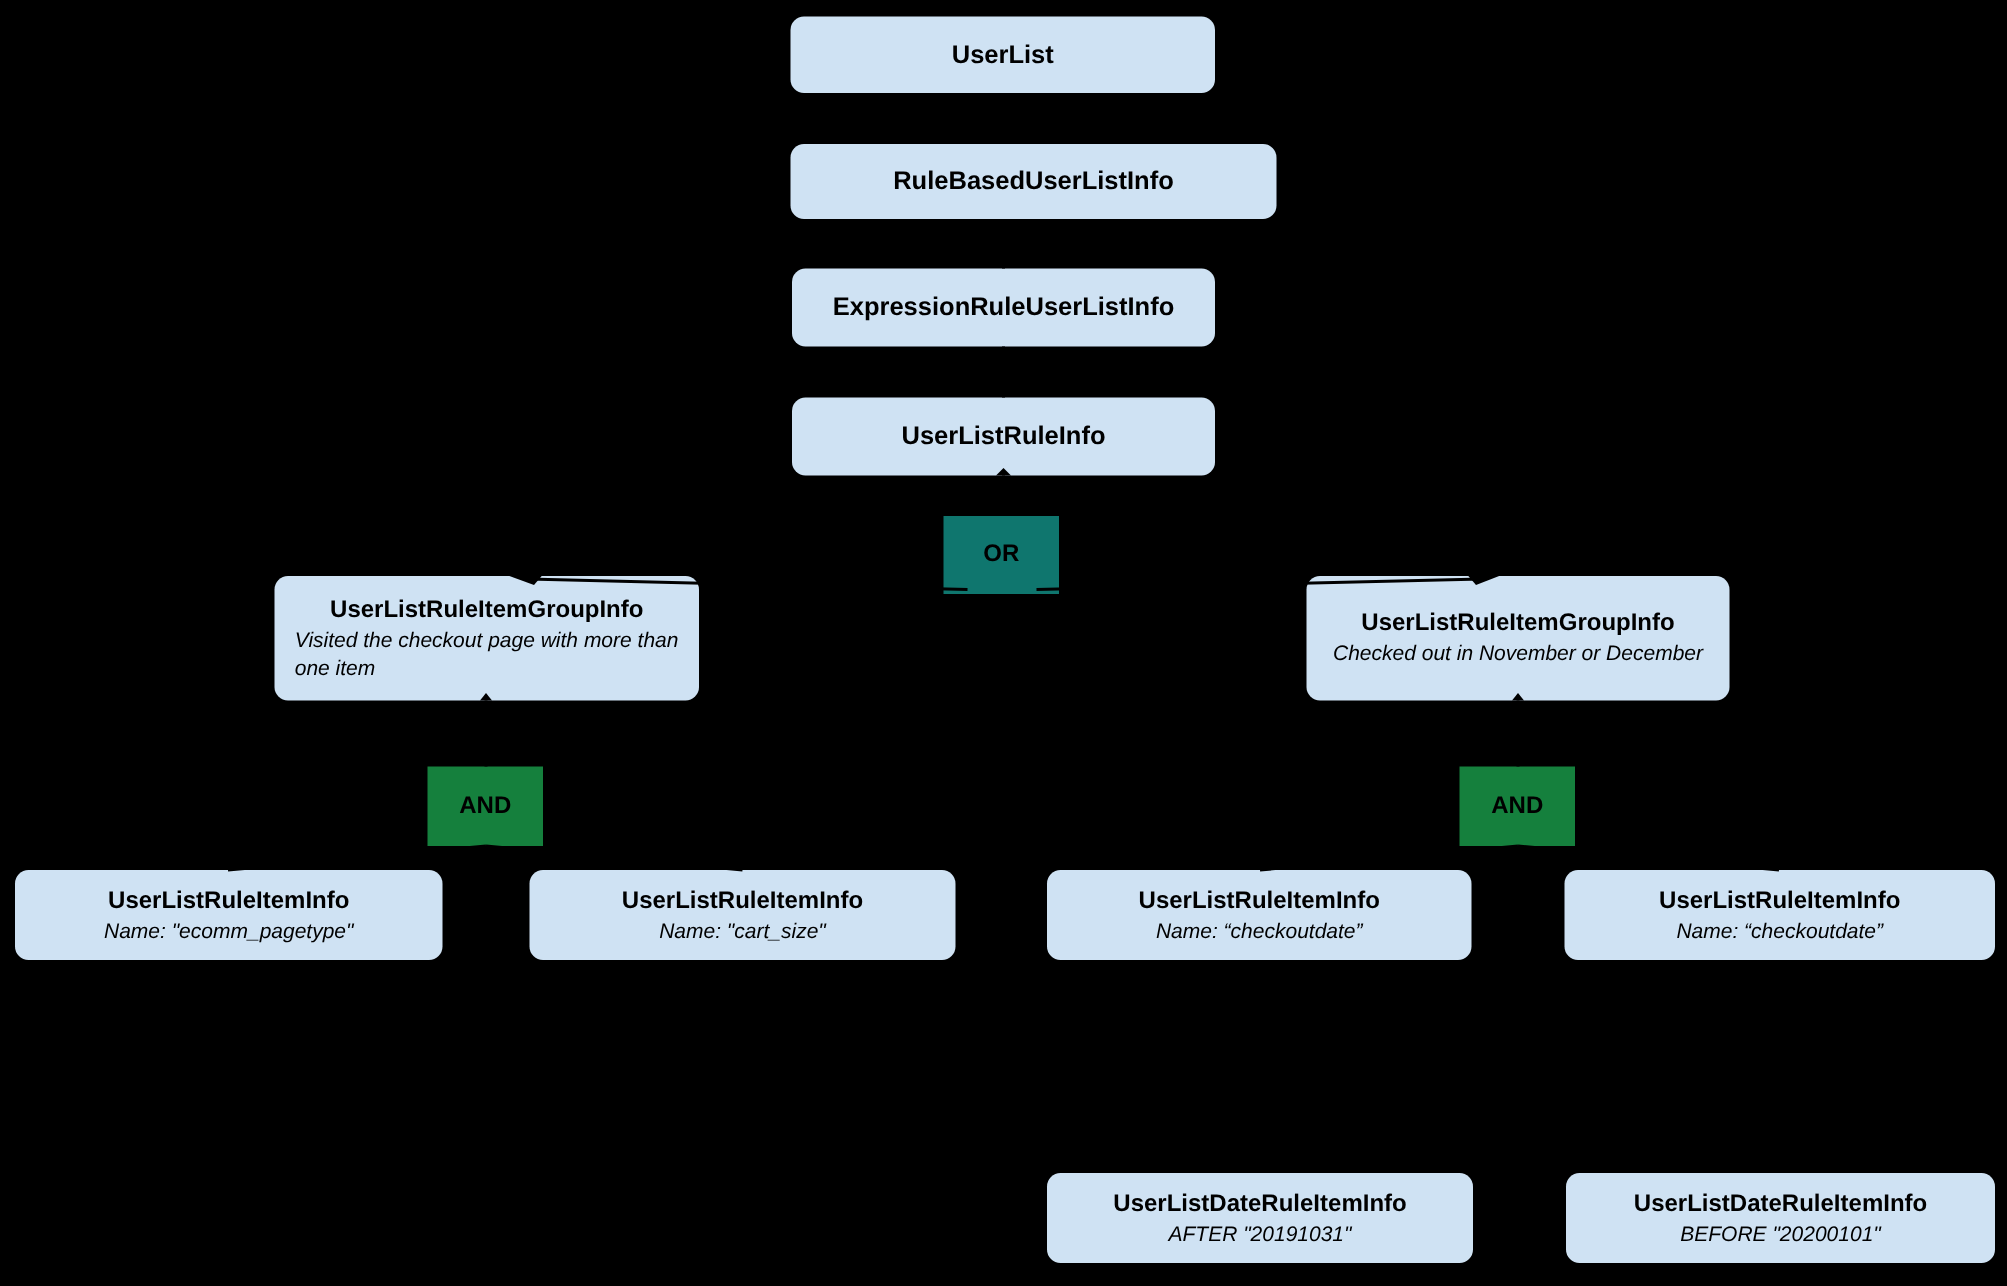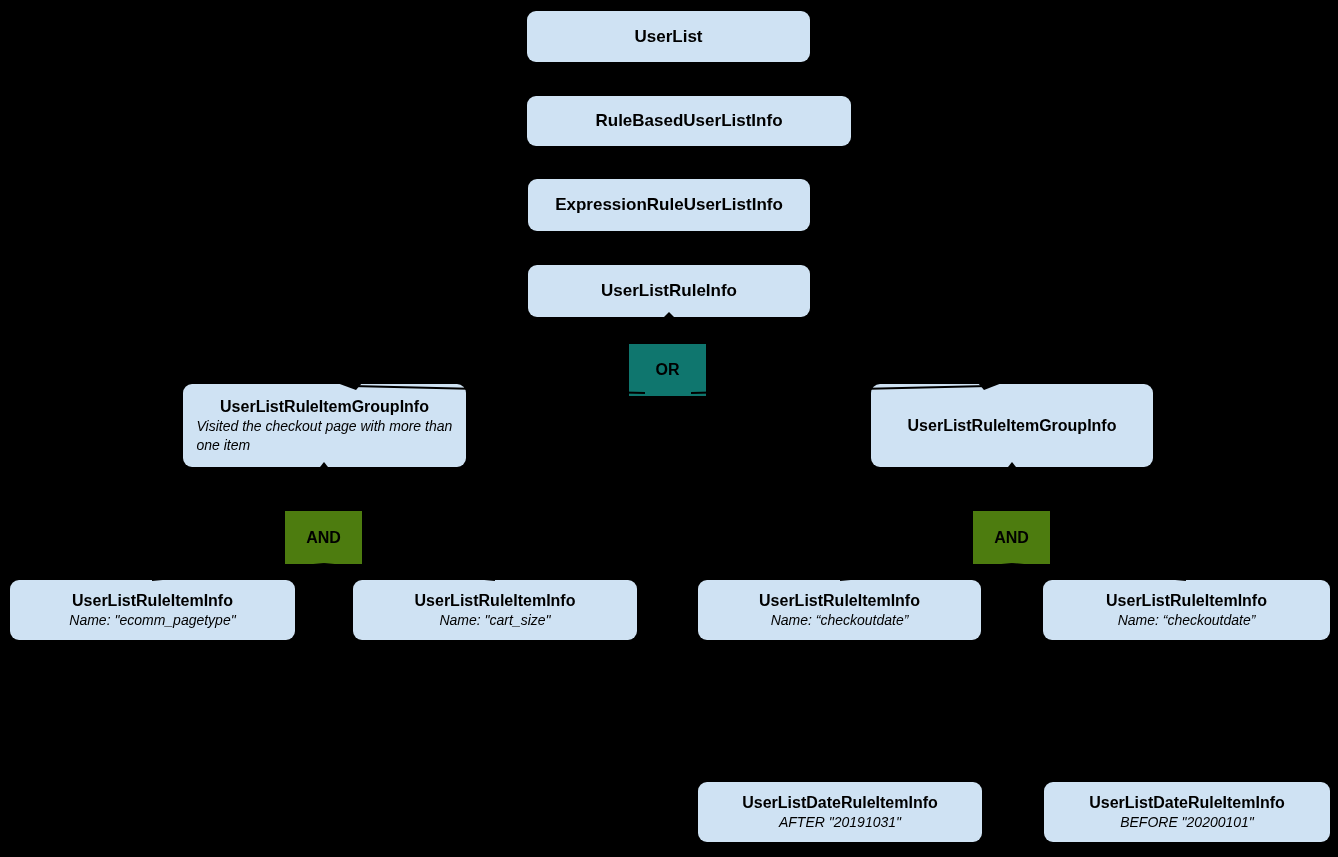--- a/index.html
+++ b/index.html
@@ -24,21 +24,21 @@
     justify-content: center;
     text-align: left;
     color: #000;
   }
   .node.blue {
     background: #cfe2f3;
     border-radius: 9px;
     padding: 4px 12px;
   }
   .node.green  { background: #0f766e; }
-  .node.pink   { background: #4d7c0f; }
+  .node.pink   { background: #15803d; }
   .node .title {
     font-weight: bold;
     font-size: 16px;
     line-height: 20px;
     white-space: nowrap;
   }
   .node .title.lg { font-size: 17px; }
   .node .subtitle {
     font-style: italic;
     font-size: 14px;
@@ -84,20 +84,21 @@
     <div class="oplabel">OR</div>
   </div>
 
   <div class="node blue" style="left:183px; top:384px; width:283px; height:83px;">
     <div class="title">UserListRuleItemGroupInfo</div>
     <div class="subtitle">Visited the checkout page with more than one item</div>
   </div>
 
   <div class="node blue" style="left:871px; top:384px; width:282px; height:83px;">
     <div class="title">UserListRuleItemGroupInfo</div>
+    <div class="subtitle">Checked out in November or December</div>
   </div>
 
   <div class="node pink" style="left:285px; top:511px; width:77px; height:53px;">
     <div class="oplabel">AND</div>
   </div>
 
   <div class="node pink" style="left:973px; top:511px; width:77px; height:53px;">
     <div class="oplabel">AND</div>
   </div>
 

